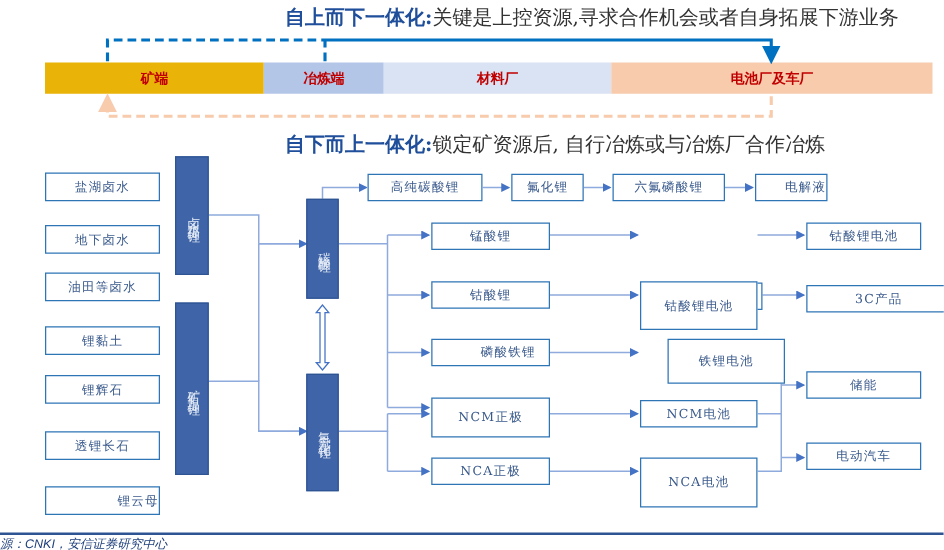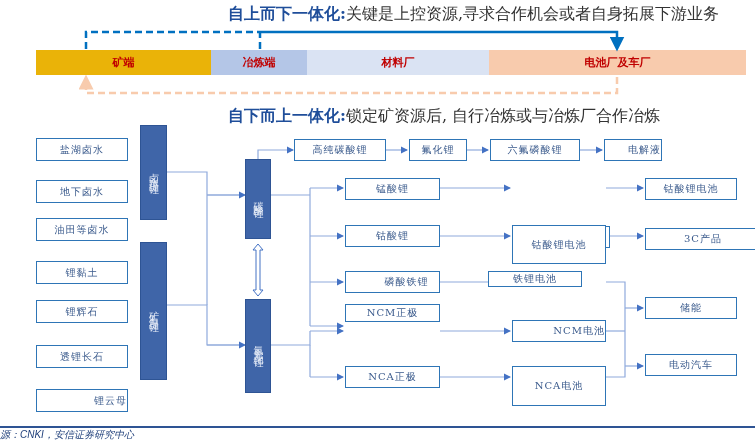--- a/index.html
+++ b/index.html
@@ -169,37 +169,37 @@
 
 <div class="box" style="left:345px; top:178px; width:95px; height:22px;">
     <span>锰酸锂</span>
   </div>
 <div class="box" style="left:345px; top:225px; width:95px; height:22px;">
     <span>钴酸锂</span>
   </div>
 <div class="box" style="left:345px; top:271px; width:95px; height:22px;padding-left:28px;">
     <span>磷酸铁锂</span>
   </div>
-<div class="box" style="left:345px; top:304px; width:95px; height:18px;">
+<div class="box" style="left:345px; top:318px; width:95px; height:32px;">
     <span>NCM正极</span>
   </div>
 <div class="box" style="left:345px; top:366px; width:95px; height:22px;">
     <span>NCA正极</span>
   </div>
 
 <div class="box" style="left:512px; top:178px; width:98px; height:22px;margin-top:48px;">
     <span>锰酸锂电池</span>
   </div>
 <div class="box" style="left:512px; top:225px; width:94px; height:39px;">
     <span>钴酸锂电池</span>
   </div>
-<div class="box" style="left:488px; top:271px; width:94px; height:16px;text-align:right;">
+<div class="box" style="left:534px; top:271px; width:94px; height:36px;text-align:right;">
     <span>铁锂电池</span>
   </div>
-<div class="box" style="left:512px; top:320px; width:94px; height:22px;justify-content:flex-end;">
+<div class="box" style="left:512px; top:320px; width:94px; height:22px;">
     <span>NCM电池</span>
   </div>
 <div class="box" style="left:512px; top:366px; width:94px; height:40px;">
     <span>NCA电池</span>
   </div>
 
 <div class="box" style="left:645px; top:178px; width:92px; height:22px;">
     <span>钴酸锂电池</span>
   </div>
 <div class="box" style="left:645px; top:228px; width:116px; height:22px;">

